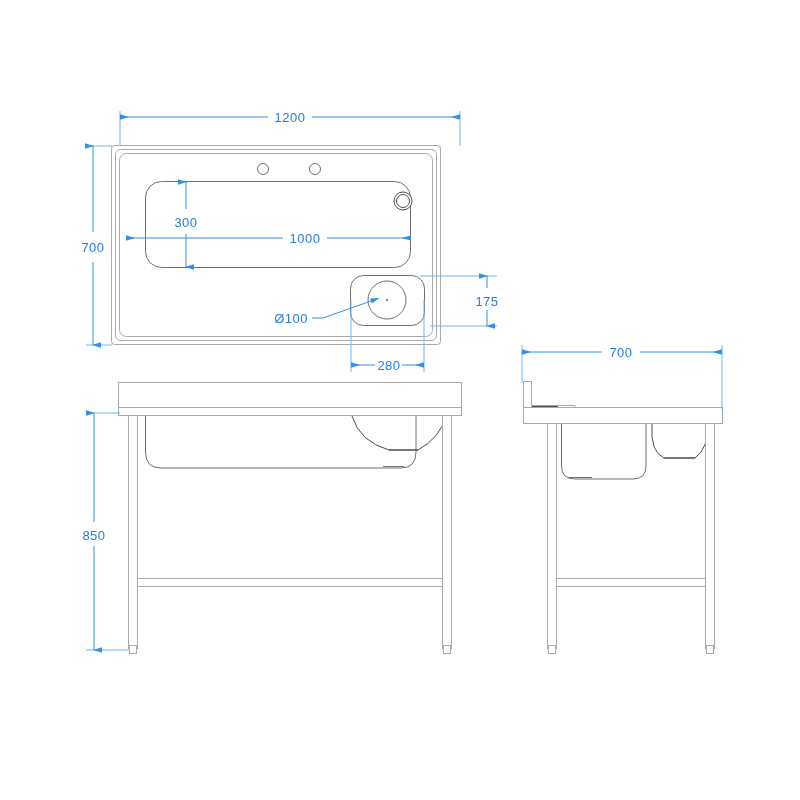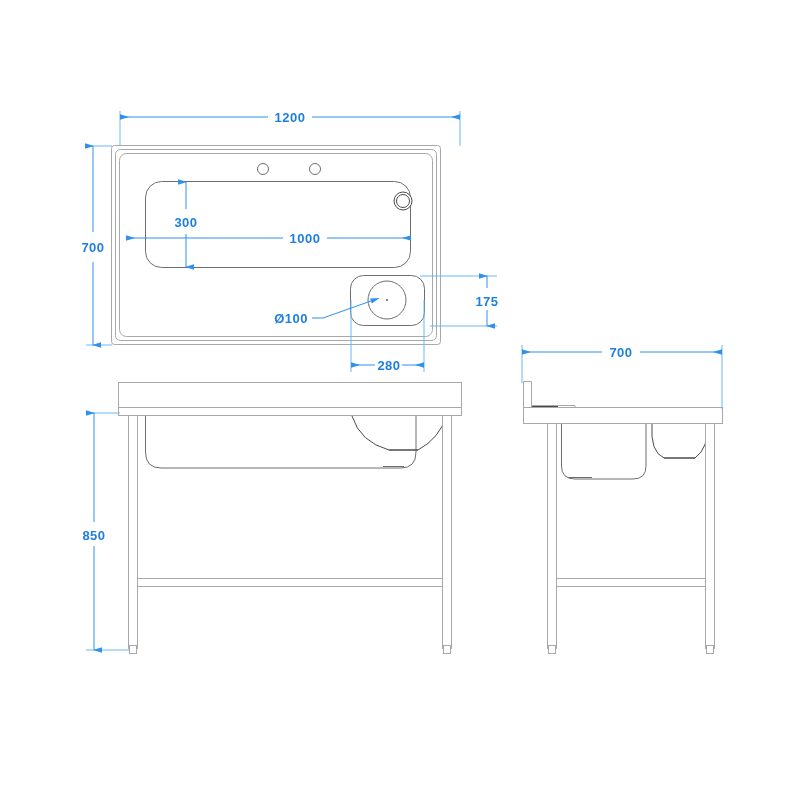--- a/index.html
+++ b/index.html
@@ -12,21 +12,20 @@
     width: 800px;
     height: 800px;
     font-family: "Liberation Sans", sans-serif;
     overflow: hidden;
   }
   #drawing-root {
     position: relative;
     width: 800px;
     height: 800px;
     background: #ffffff;
-    font-weight: bold;
   }
   svg.cad {
     position: absolute;
     top: 0;
     left: 0;
     width: 800px;
     height: 800px;
     display: block;
   }
   .dim-text {

